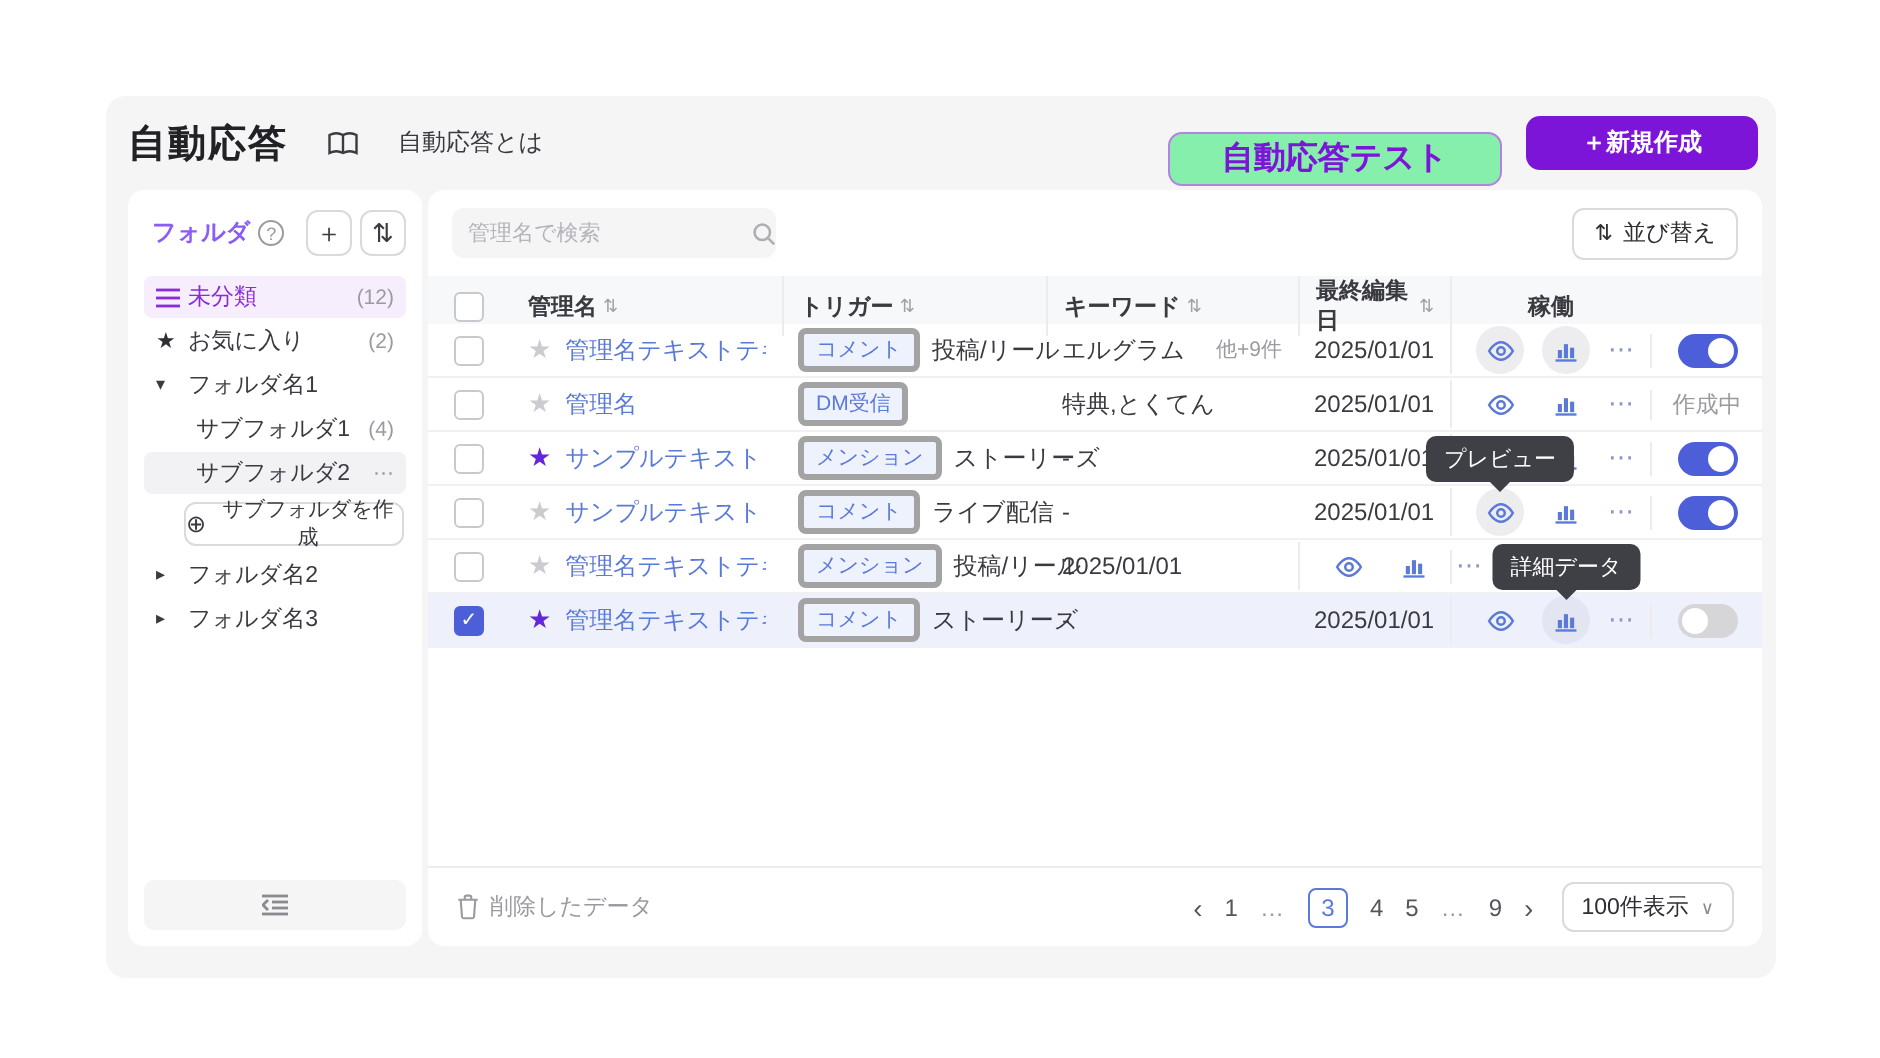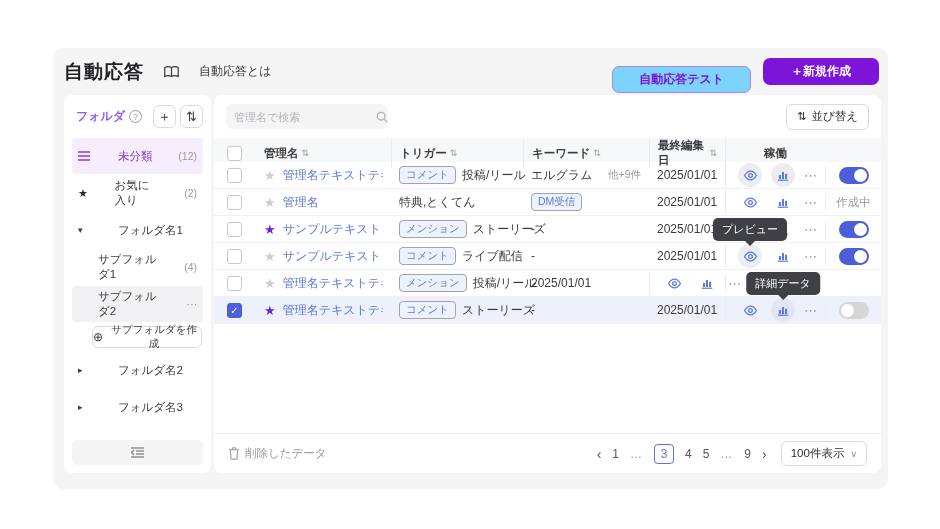--- a/index.html
+++ b/index.html
@@ -6,34 +6,34 @@
   html,body { width:940px; height:529px; background:#ffffff; font-family:"Liberation Sans","DejaVu Sans",sans-serif; overflow:hidden; }
   .page { position:relative; width:940px; height:529px; background:#fff; }
   .surface { position:absolute; left:53px; top:48px; width:835px; height:441px; background:#f5f5f6; border-radius:10px; padding:0 7px 0 11px; display:flex; flex-direction:column; }
 
   
   .hdr { height:47px; display:flex; align-items:center; flex-shrink:0; padding-right:2px; }
   .hdr-title { font-size:19px; font-weight:bold; color:#222226; letter-spacing:1px;text-align:right; }
   .hdr-about { display:flex; align-items:center; gap:20px; margin-left:20px; cursor:pointer; }
   .hdr-about span { font-size:12px; color:#3a3a40; }
   .hdr-spacer { flex:1; }
-  .btn-test { height:27px; padding:0 26px; border:1px solid #b183e2; border-radius:7px; background:#7dd3fc; color:#7d15d9; font-size:12px; font-weight:bold; display:flex; align-items:center; cursor:pointer;margin-top:16px; }
+  .btn-test { height:27px; padding:0 26px; border:1px solid #b183e2; border-radius:7px; background:#86efac; color:#7d15d9; font-size:16px; font-weight:bold; display:flex; align-items:center; cursor:pointer;margin-top:16px; }
   .btn-create { height:27px; padding:0 28px; margin-left:12px; border:none; border-radius:7px; background:#7d15d9; color:#fff; font-size:12px; font-weight:bold; display:flex; align-items:center; cursor:pointer; }
 
   
   .content { flex:1; display:flex; gap:3px; padding-bottom:16px; min-height:0; }
 
   
   .sidebar { width:147px; background:#fff; border-radius:8px; padding:10px 8px; position:relative; flex-shrink:0; }
   .sb-head { display:flex; align-items:center; margin-bottom:10px; padding-left:4px; }
   .sb-title { font-size:12px; font-weight:bold; color:#8b5cf6; }
   .q-icon { width:13px; height:13px; border:1px solid #9a9aa0; border-radius:50%; color:#9a9aa0; font-size:9px; display:flex; align-items:center; justify-content:center; margin-left:4px; }
   .sb-head-btns { margin-left:auto; display:flex; gap:4px; }
   .sb-btn { width:23px; height:23px; border:1px solid #d9d9de; border-radius:6px; background:#fff; display:flex; align-items:center; justify-content:center; font-size:13px; color:#3a3a40; cursor:pointer; }
-  .sb-item { height:36px; display:flex; align-items:center; font-size:11.5px; color:#3a3a40; padding:4px 6px; border-radius:4px; margin-bottom:1px; cursor:pointer;gap:24px; }
+  .sb-item { height:21px; display:flex; align-items:center; font-size:11.5px; color:#3a3a40; padding:4px 6px; border-radius:4px; margin-bottom:1px; cursor:pointer; }
   .sb-item .cnt { margin-left:auto; color:#9a9aa0; font-size:10.5px; }
   .sb-item.sel { background:#f6eefc; color:#8a2cd7; }
   .sb-item .ic { width:16px; display:flex; align-items:center; }
   .sb-item.indent { padding-left:26px; }
   .sb-item.hov { background:#f2f2f4; }
   .caret { font-size:9px; color:#3a3a40; width:16px; }
   .sb-create { margin:4px 0 4px 20px; height:22px; width:110px; border:1px solid #d9d9de; border-radius:6px; background:#fff; display:flex; align-items:center; justify-content:center; gap:4px; font-size:10.5px; color:#3a3a40; cursor:pointer; }
   .sb-collapse { position:absolute; left:8px; right:8px; bottom:8px; height:25px; background:#f5f5f6; border-radius:5px; border:none; display:flex; align-items:center; justify-content:center; cursor:pointer; }
 
   
@@ -55,21 +55,21 @@
   .thead .dv, .row .dv { border-left:1px solid #ececee; }
   .row { height:27px; border-bottom:1px solid #f1f1f3; font-size:12px; color:#3a3a40; }
   .row.sel { background:#eef1fb; }
   .cell { padding:0 8px; display:flex; align-items:center; min-width:0; overflow:visible; }
   .c0 { padding-left:13px; }
   .checkbox { width:15px; height:15px; border:1.5px solid #c9c9cd; border-radius:3px; background:#fff; cursor:pointer; flex-shrink:0; }
   .checkbox.on { background:#4c5fd9; border-color:#4c5fd9; color:#fff; font-size:10px; display:flex; align-items:center; justify-content:center; }
   .star { font-size:13px; color:#cbcbd0; margin-right:7px; cursor:pointer; flex-shrink:0; }
   .star.fav { color:#6326d9; }
   .namelink { color:#5b79d8; text-decoration:none; white-space:nowrap; overflow:hidden; cursor:pointer; }
-  .badge { background:#eef2fd; border:1px solid #a3a3a3; color:#5b79d8; font-size:10.5px; padding:1px 6px; border-radius:4px; margin-right:6px; white-space:nowrap; flex-shrink:0; }
+  .badge { background:#eef2fd; border:3px solid #a3a3a3; color:#5b79d8; font-size:10.5px; padding:1px 6px; border-radius:4px; margin-right:6px; white-space:nowrap; flex-shrink:0; }
   .trig-txt { white-space:nowrap; }
   .kw-extra { font-size:10.5px; color:#9a9aa0; margin-left:16px; white-space:nowrap; }
   .c-ops { gap:9px; padding-left:12px; }
   .icon-wrap { position:relative; width:24px; height:24px; display:flex; align-items:center; justify-content:center; border-radius:50%; cursor:pointer; flex-shrink:0; }
   .icon-wrap.circle { background:#ededef; }
   .row.sel .icon-wrap.circle { background:#e3e6f2; }
   .dots { color:#8f97c9; font-size:13px; letter-spacing:1px; cursor:pointer; }
   .toggle { width:30px; height:17px; border-radius:9px; position:relative; cursor:pointer; flex-shrink:0; margin:0 auto; }
   .toggle.on { background:#4c5fd9; }
   .toggle.off { background:#d6d6d9; }
@@ -283,25 +283,25 @@
 
           <div class="tr row">
             <div class="cell c0">
                 <span class="checkbox"></span>
               </div>
             <div class="cell">
                 <span class="star">★</span>
                 <a class="namelink">管理名</a>
               </div>
             <div class="cell">
-                <span>特典,とくてん</span>
-              </div>
-            <div class="cell">
                 <span class="badge">DM受信</span>
                 <span class="trig-txt"></span>
+              </div>
+            <div class="cell">
+                <span>特典,とくてん</span>
               </div>
             <div class="cell">
                 <span>2025/01/01</span>
               </div>
             <div class="cell dv c-ops">
               <span class="icon-wrap">
                   <svg width="15" height="15" viewBox="0 0 24 24">
                     <path d="M12 5C6.5 5 2.5 12 2.5 12s4 7 9.5 7 9.5-7 9.5-7-4-7-9.5-7z" fill="none" stroke="#5b79d8" stroke-width="2"></path>
                     <circle cx="12" cy="12" r="3" fill="none" stroke="#5b79d8" stroke-width="2"></circle>
                   </svg>

